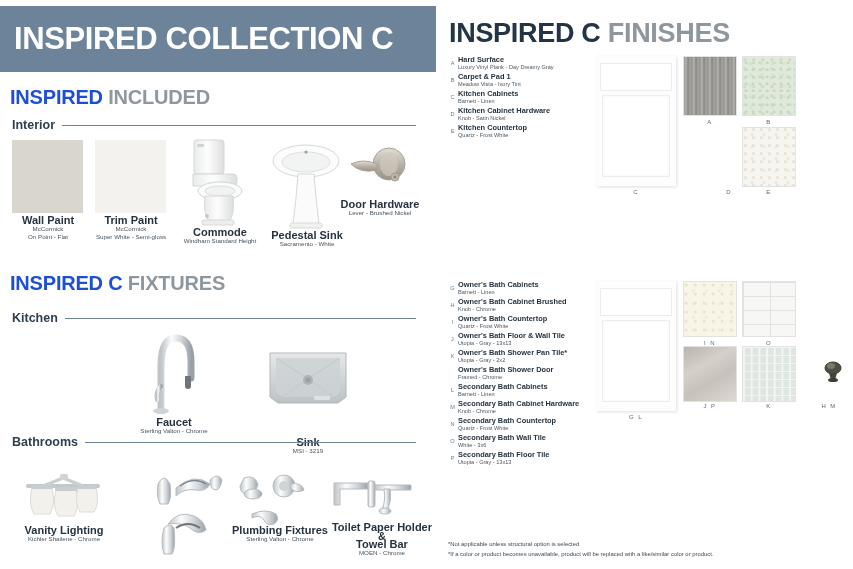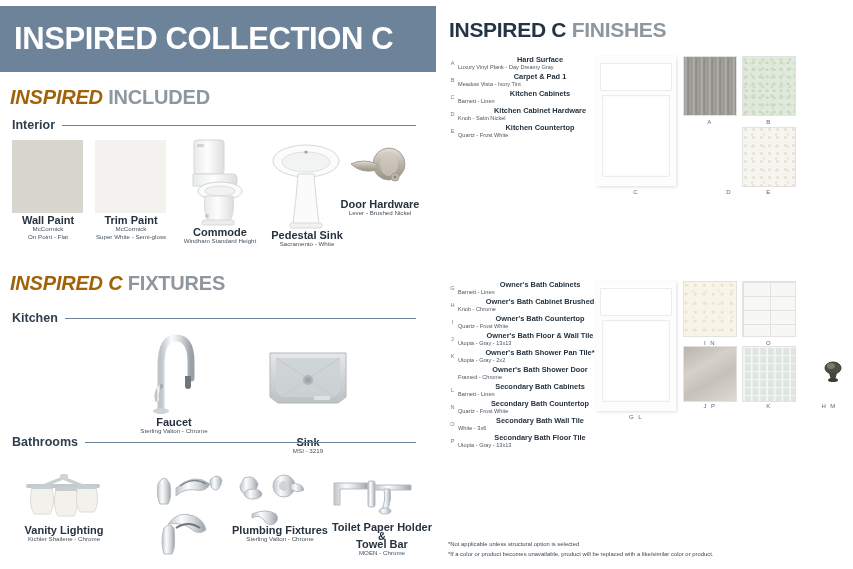--- a/index.html
+++ b/index.html
@@ -18,51 +18,51 @@
   }
   .banner-title{
     position:absolute;left:14px;top:14px;
     font-size:31px;font-weight:bold;color:#ffffff;letter-spacing:-0.4px;
     line-height:38px;white-space:nowrap;
   }
   .sec-head{
     position:absolute;left:10px;
     font-size:20px;font-weight:bold;letter-spacing:-0.2px;white-space:nowrap;
   }
-  .sec-head .dark{color:#a16207;font-style:italic;}
+  .sec-head .dark{color:#1d4ed8;}
   .sec-head .gray{color:#8e969e;}
 
   .subhead{position:absolute;left:12px;display:flex;align-items:center;width:404px;}
   .subhead .txt{font-size:12.5px;font-weight:bold;color:#30404f;white-space:nowrap;}
   .subhead .rule{flex:1;height:1px;background:#6d8399;margin-left:7px;}
 
   .pcaption{
     position:absolute;text-align:center;line-height:8.6px;
   }
   .pcaption .n{font-size:11px;font-weight:bold;color:#26333f;display:block;}
   .pcaption .s{font-size:6.2px;color:#44525e;display:block;}
 
   .swatch{position:absolute;}
 
   
   .right{position:absolute;left:436px;top:0;width:417px;height:569px;}
   .r-title{
-    position:absolute;left:13px;top:18px;font-size:21px;font-weight:bold;
+    position:absolute;left:13px;top:18px;font-size:27px;font-weight:bold;
     letter-spacing:-0.3px;white-space:nowrap;
   }
   .r-title .dark{color:#243447;}
   .r-title .gray{color:#8e969e;}
 
   .legend{position:absolute;left:11px;width:175px;}
   .leg-row{position:relative;display:flex;align-items:center;margin-bottom:1px;}
   .leg-letter{
     width:11px;flex:0 0 11px;font-size:5.6px;color:#6d7a86;text-align:center;
   }
   .leg-body{flex:1;}
-  .leg-name{font-size:7.4px;font-weight:bold;color:#26333f;line-height:9px;white-space:nowrap;text-align:center;}
+  .leg-name{font-size:7.4px;font-weight:bold;color:#26333f;line-height:9px;white-space:nowrap;}
   .leg-sub{font-size:5.6px;color:#4b5762;line-height:7px;white-space:nowrap;}
 
   .tile{position:absolute;border:1px solid #e2e2e0;box-sizing:border-box;}
   .tlabel{
     position:absolute;font-size:6px;color:#5d6a75;letter-spacing:1.4px;
     text-align:center;
   }
 
   .footnotes{position:absolute;left:12px;bottom:10px;width:400px;}
   .footnotes div{font-size:5.9px;color:#3d4a56;line-height:9.5px;}
@@ -399,20 +399,27 @@
         </div>
       </div>
       <div class="leg-row">
         <div class="leg-letter">L</div>
         <div class="leg-body">
           <div class="leg-name">Secondary Bath Cabinets</div>
           <div class="leg-sub">Barnett - Linen</div>
         </div>
       </div>
       <div class="leg-row">
+        <div class="leg-letter">M</div>
+        <div class="leg-body">
+          <div class="leg-name">Secondary Bath Cabinet Hardware</div>
+          <div class="leg-sub">Knob - Chrome</div>
+        </div>
+      </div>
+      <div class="leg-row">
         <div class="leg-letter">N</div>
         <div class="leg-body">
           <div class="leg-name">Secondary Bath Countertop</div>
           <div class="leg-sub">Quartz - Frost White</div>
         </div>
       </div>
       <div class="leg-row">
         <div class="leg-letter">O</div>
         <div class="leg-body">
           <div class="leg-name">Secondary Bath Wall Tile</div>

